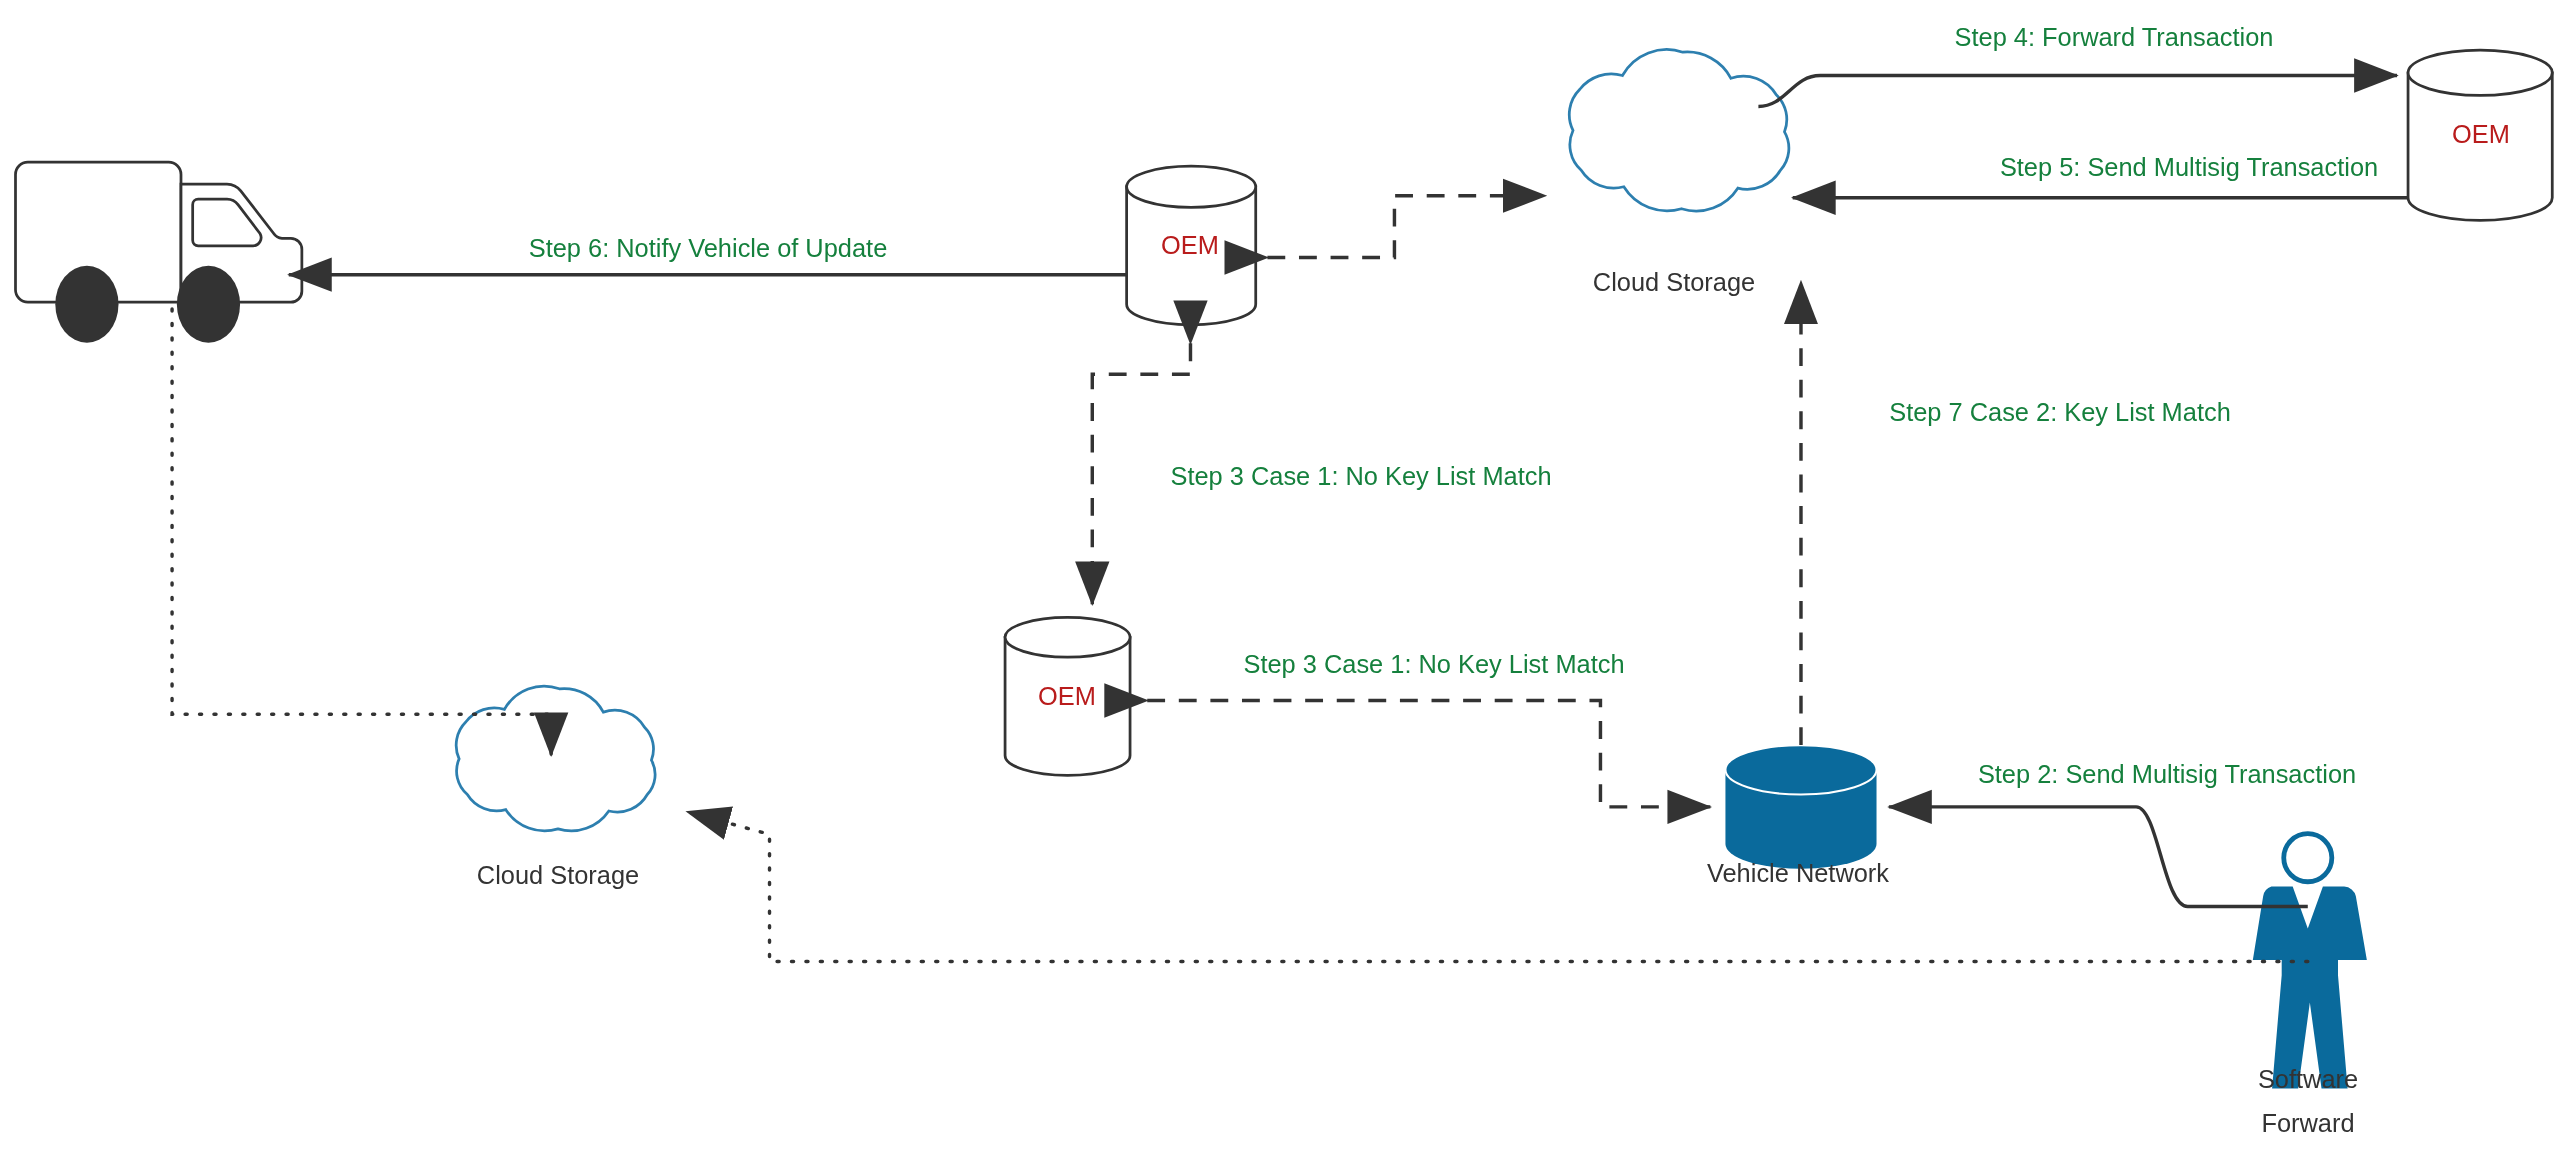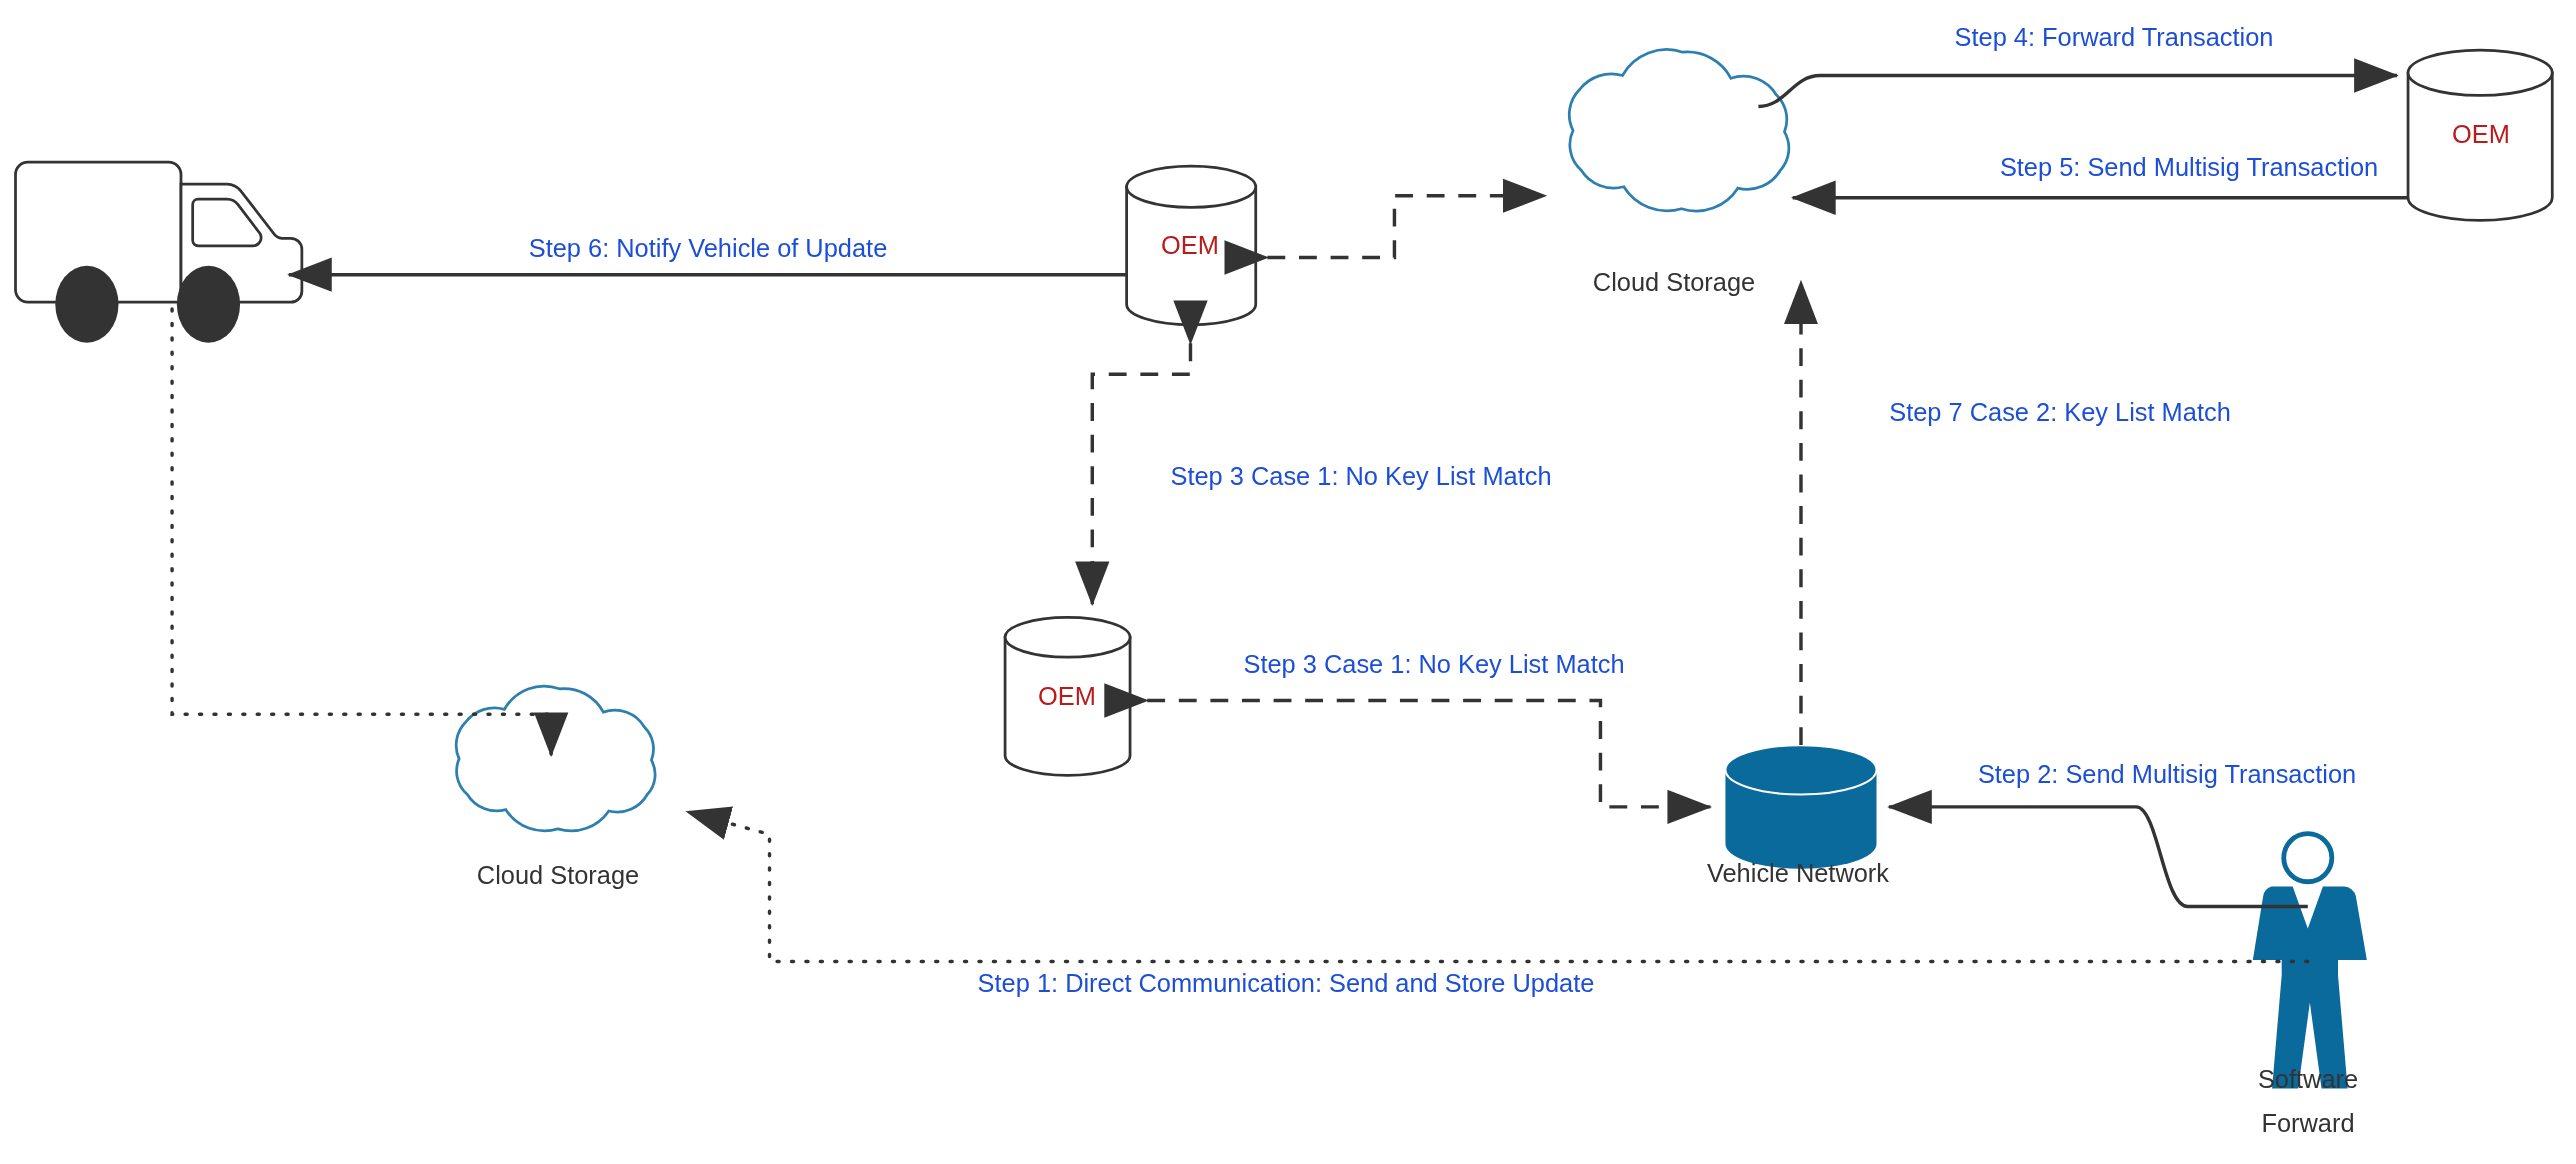--- a/index.html
+++ b/index.html
@@ -6,21 +6,21 @@
   #stage{
     position:relative;
     width:2576px;height:1164px;
     background:#ffffff;
     font-family:"Liberation Sans", sans-serif;
     overflow:hidden;
   }
   #stage svg{position:absolute;top:0;left:0;width:2576px;height:1164px;}
   .lbl{
     position:absolute;
-    color:#1d4ed8;
+    color:#15803d;
     font-family:"Liberation Sans", sans-serif;
     font-size:25.4px;
     line-height:1.18;
     white-space:nowrap;
     transform:translate(-50%,-50%);
     text-align:center;
     letter-spacing:0px;
   }
   .node-lbl{font-size:25.4px;color:#333333;}
   .cyl-lbl{font-size:25.4px;color:#b91c1c;}
@@ -163,16 +163,15 @@
   <div class="lbl node-lbl" style="left:2308px;top:1080px;">Software</div>
   <div class="lbl node-lbl" style="left:2308px;top:1124px;">Forward</div>
 
   <div class="lbl" style="left:2114px;top:38px;">Step 4: Forward Transaction</div>
   <div class="lbl" style="left:2189px;top:168px;">Step 5: Send Multisig Transaction</div>
   <div class="lbl" style="left:708px;top:249px;">Step 6: Notify Vehicle of Update</div>
   <div class="lbl" style="left:2060px;top:413px;">Step 7 Case 2: Key List Match</div>
   <div class="lbl" style="left:1361px;top:477px;">Step 3 Case 1: No Key List Match</div>
   <div class="lbl" style="left:1434px;top:665px;">Step 3 Case 1: No Key List Match</div>
   <div class="lbl" style="left:2167px;top:775px;">Step 2: Send Multisig Transaction</div>
-  <div class="lbl" style="left:1286px;top:984px;">Step 1: Direct Communication: Send and Store Update</div>
 
 </div>
 
 
 </body></html>

